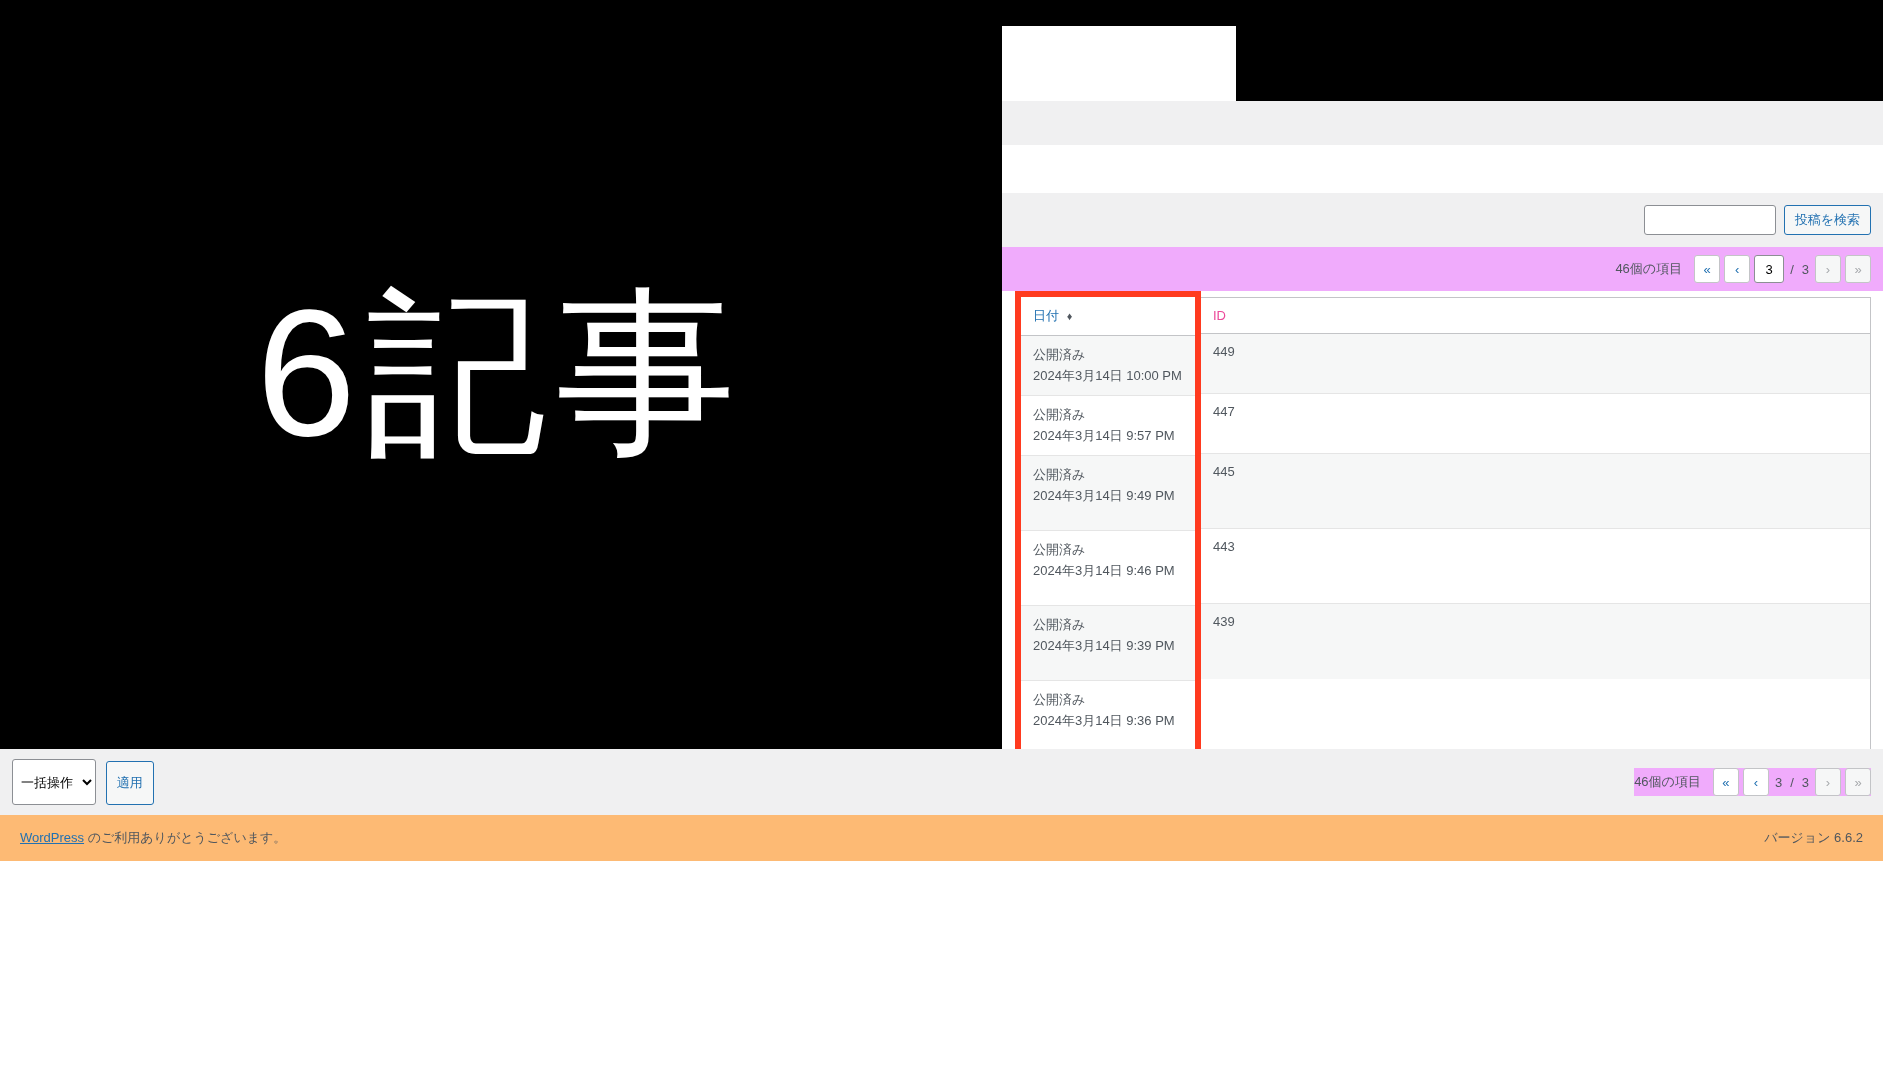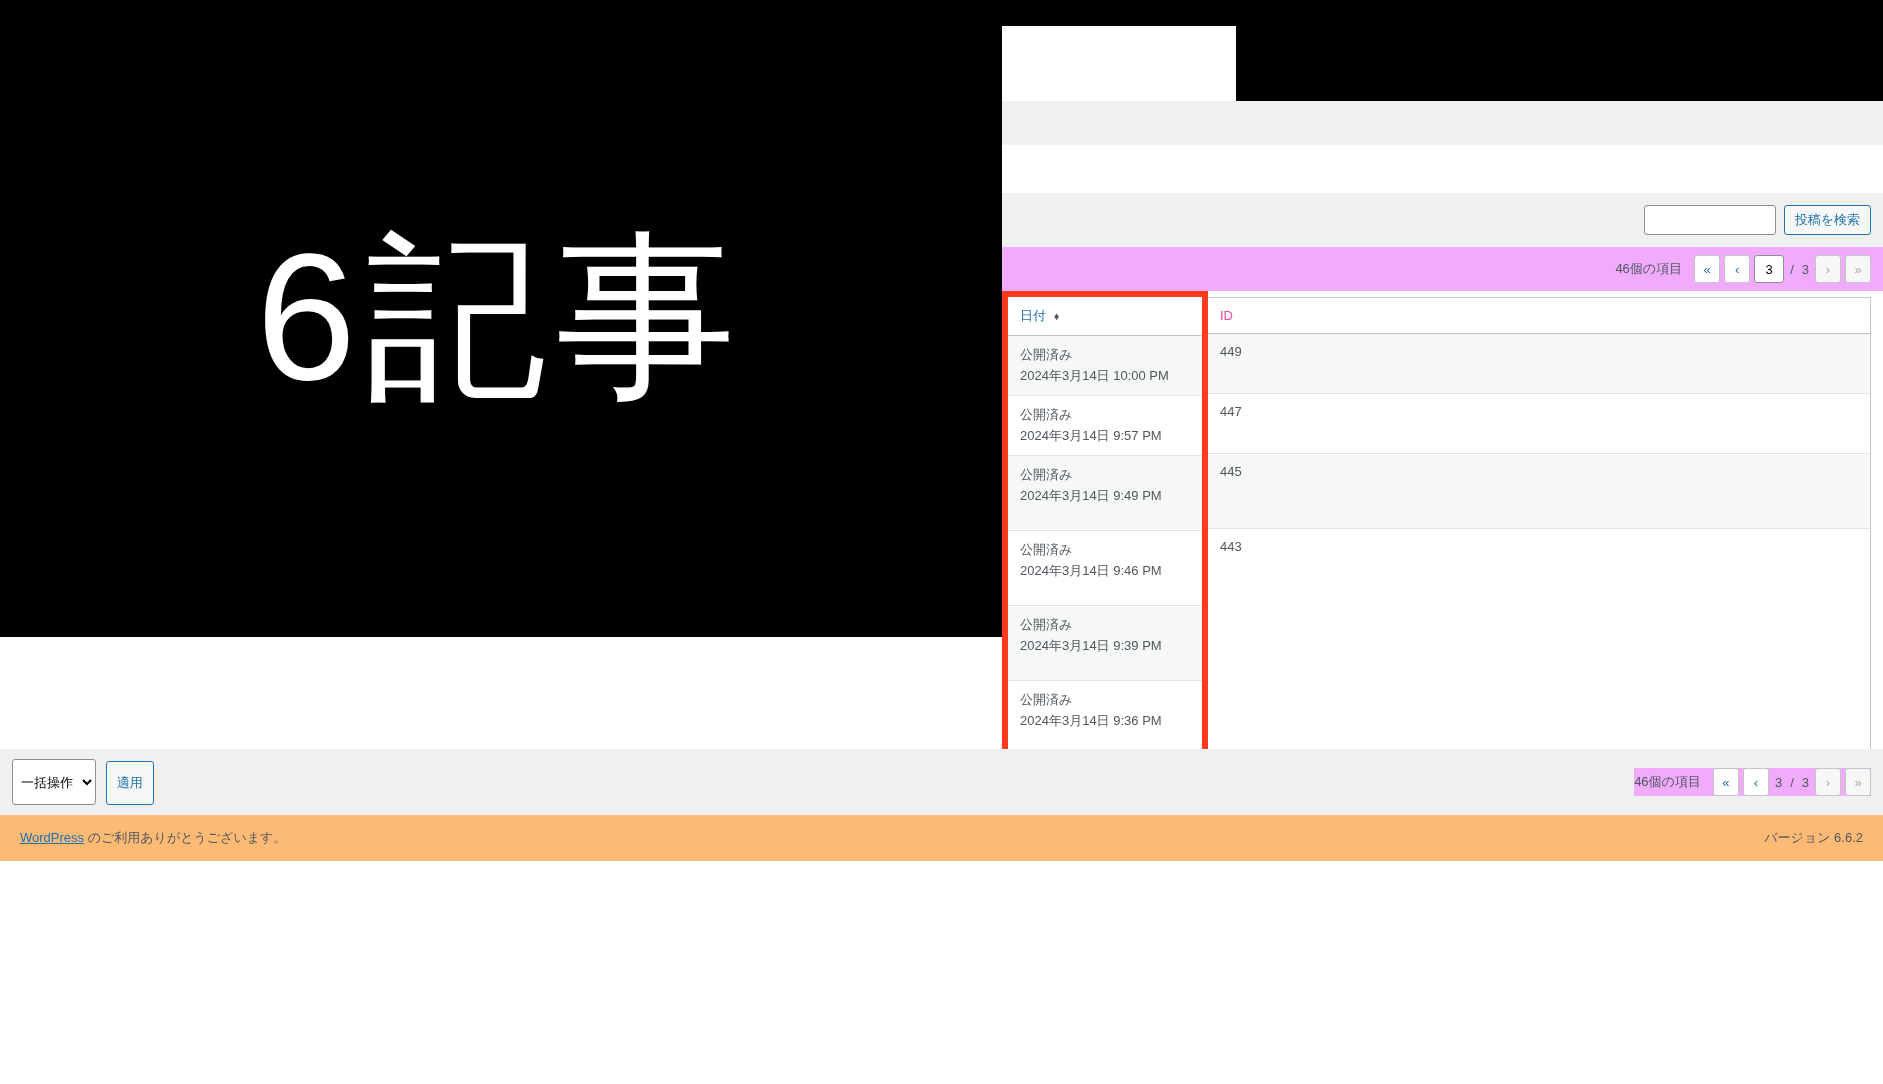--- a/index.html
+++ b/index.html
@@ -1,18 +1,18 @@
 <!DOCTYPE html>
 <html><head>
   <meta charset="utf-8">
   <style>
     * { box-sizing: border-box; margin: 0; padding: 0; }
     body { font-family: -apple-system, BlinkMacSystemFont, "Segoe UI", sans-serif; font-size: 13px; color: #3c434a; background: #fff; }
     .container { display: flex; width: 1883px; height: 1084px; }
-    .video-overlay { width: 1002px; height: 637px; background: #000; position: relative; display: flex; align-items: center; justify-content: center; }
+    .video-overlay { width: 1002px; height: 749px; background: #000; position: relative; display: flex; align-items: center; justify-content: center; }
     .video-text { color: #fff; font-size: 180px; font-weight: 400; letter-spacing: 10px; }
     .right-panel { flex: 1; display: flex; flex-direction: column; }
     .top-black { height: 101px; background: #fff; position: relative; }
     .top-black-inner { position: absolute; left: 234px; width: 647px; height: 101px; background: #000; }
     .top-black-strip { position: absolute; left: 0; width: 234px; height: 26px; background: #000; top: 0; }
     .panel-grey { background: #f0f0f1; padding: 0; }
     .search-row { display: flex; justify-content: flex-end; align-items: center; gap: 8px; padding: 12px; margin-top: 48px; background: #f0f0f1; }
     .search-input { width: 132px; height: 30px; border: 1px solid #8c8f94; border-radius: 3px; padding: 0 6px; font-size: 13px; }
     .search-btn { height: 30px; padding: 0 10px; background: #f6f7f7; border: 1px solid #2271b1; border-radius: 3px; color: #2271b1; cursor: pointer; font-size: 13px; }
     .pagination-row { display: flex; justify-content: flex-end; align-items: center; gap: 4px; padding: 8px 12px; background: #f0abfc; }
@@ -68,21 +68,21 @@
       <button class="pg-btn">«</button>
       <button class="pg-btn">‹</button>
       <input class="pg-input" value="3" style="">
       <span class="pg-text">/</span>
       <span class="pg-text">3</span>
       <button class="pg-btn disabled">›</button>
       <button class="pg-btn disabled">»</button>
     </div>
 
     <div style="display:flex; margin: 0 0px;">
-      <div class="highlight-box" style="width:206px; margin-left:0;">
+      <div class="highlight-box" style="width:186px; margin-left:13px;">
         <div class="table-header" style="border-right:none;">
           <div class="col-date" style="width:100%;">
             <span class="th-link">日付</span>
             <span class="sort-icon">♦</span>
           </div>
         </div>
         <div class="table-rows-wrap">
           <div class="table-row row-tall">
             <div class="row-date" style="width:100%;">
               <div class="status-text">公開済み</div>
@@ -133,20 +133,23 @@
           </div>
           <div class="table-row row-tall">
             <div class="row-id">447</div>
           </div>
           <div class="table-row row-taller">
             <div class="row-id">445</div>
           </div>
           <div class="table-row row-taller">
             <div class="row-id">443</div>
           </div>
+          <div class="table-row row-taller">
+            <div class="row-id">439</div>
+          </div>
         </div>
       </div>
     </div>
 
     <div style="display:flex; margin: 0 12px; border:1px solid #c3c4c7; border-top:none; background:#fff;">
       <div class="col-date" style="width:188px;">
         <span class="th-link">日付</span>
         <span class="sort-icon">♦</span>
       </div>
       <div class="col-id">

